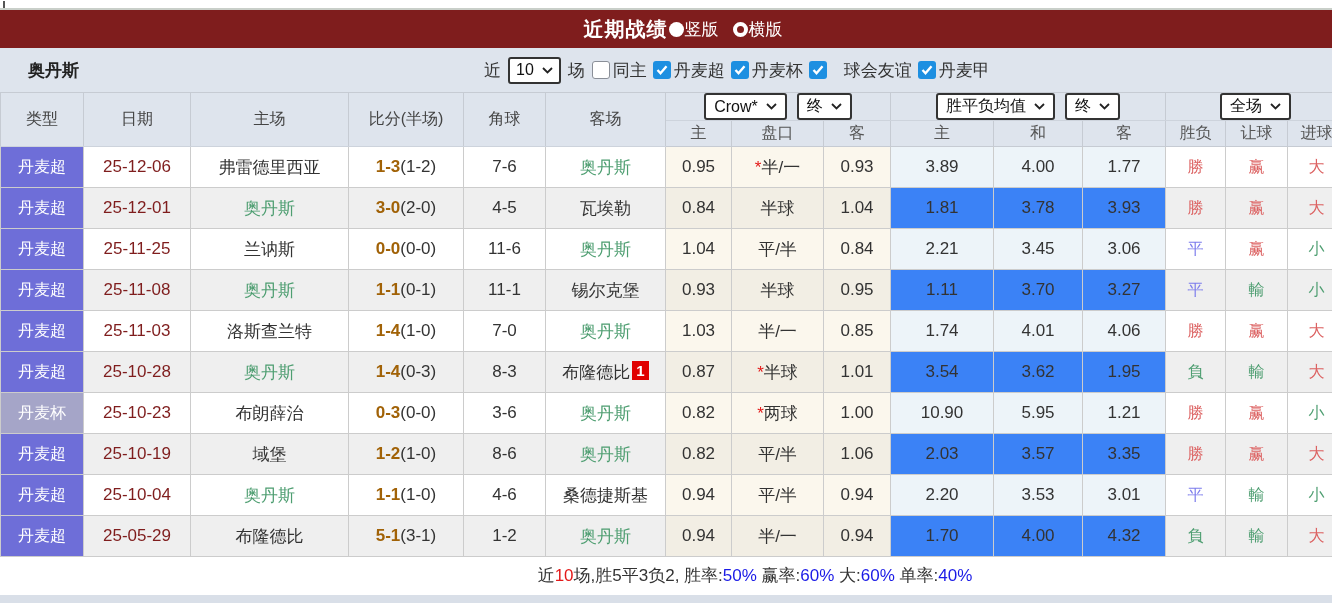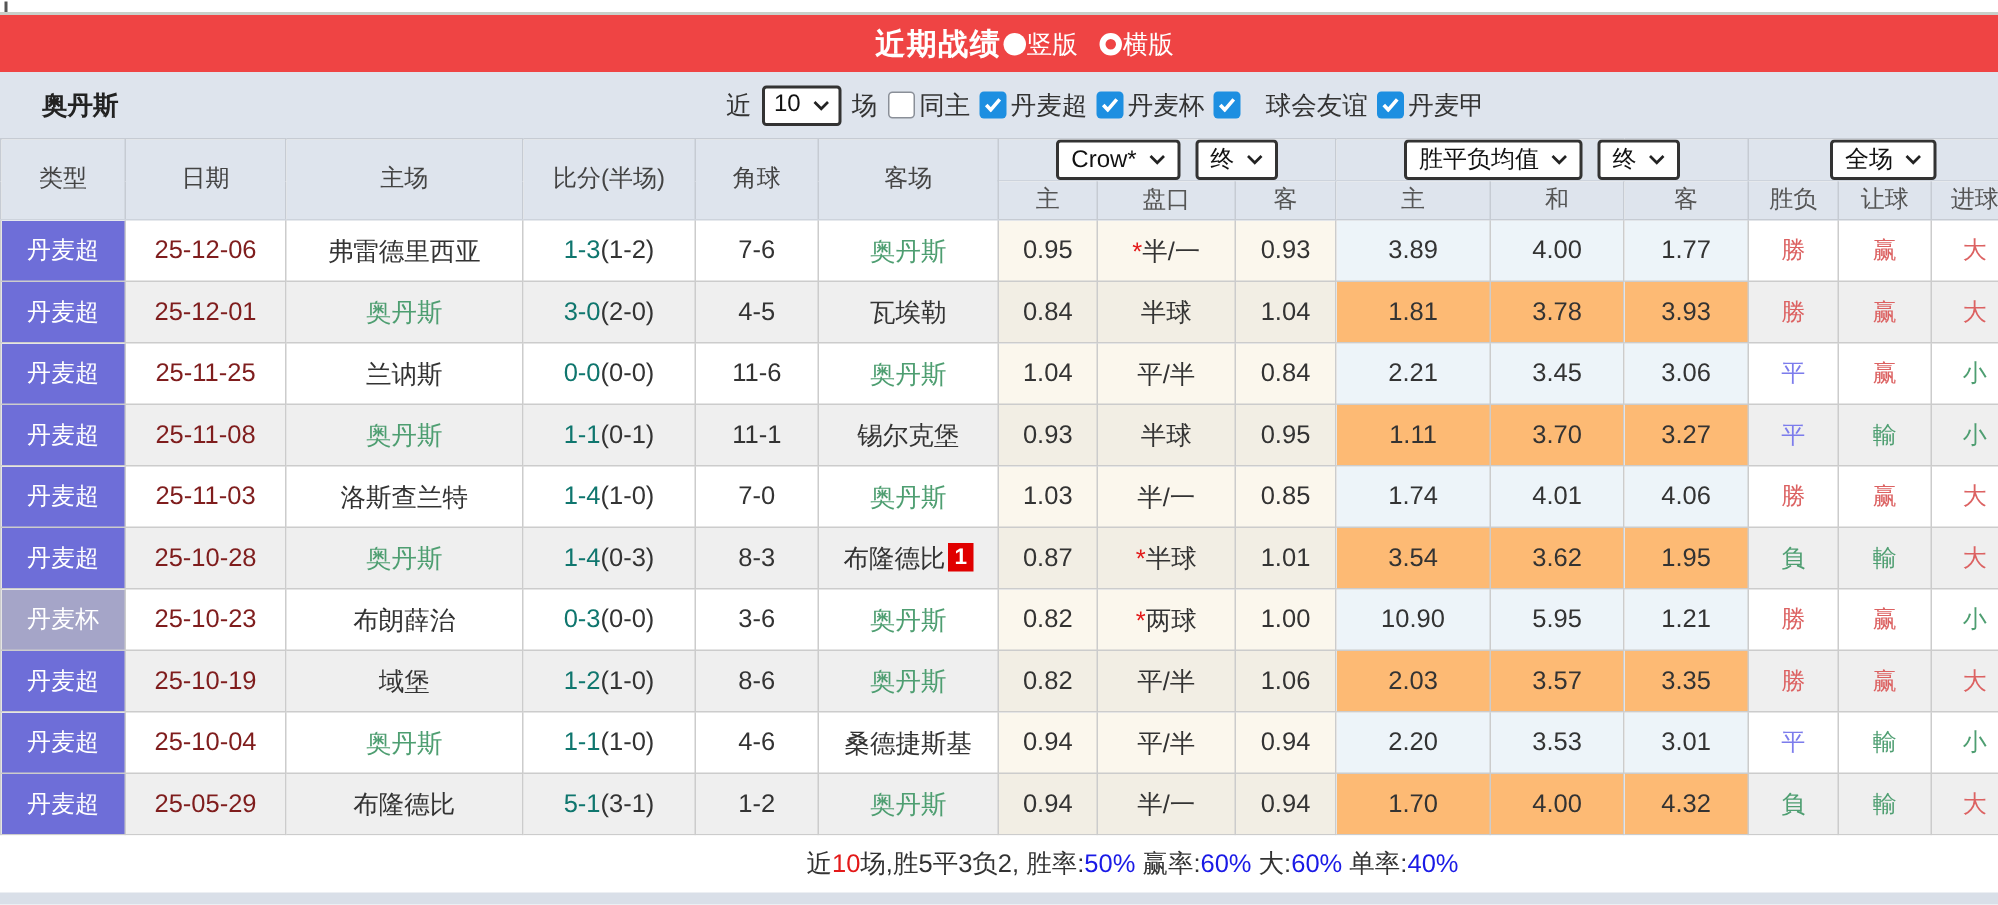--- a/index.html
+++ b/index.html
@@ -5,21 +5,21 @@
   * { box-sizing: border-box; margin: 0; padding: 0; }
   html,body { width:1332px; height:603px; overflow:hidden; background:#fff;
     font-family:"Liberation Sans","DejaVu Sans",sans-serif; }
   .page { width:1332px; height:603px; position:relative; overflow:hidden; }
 
   
   .top-strip { height:10px; background:#fff; border-bottom:2px solid #c9cfc9; position:relative; }
   .top-strip .tick { position:absolute; left:3px; top:1px; width:2px; height:7px; background:#555; }
 
   
-  .title-bar { height:38px; background:#ef4444; display:flex; align-items:center; justify-content:center; }
+  .title-bar { height:38px; background:#7f1d1d; display:flex; align-items:center; justify-content:center; }
   .title-group { display:flex; align-items:center; margin-left:34px; }
   .tb-title { color:#fff; font-weight:bold; font-size:20px; letter-spacing:1px; }
   .radio { width:15px; height:15px; border-radius:50%; display:inline-block; flex:0 0 auto; }
   .radio.sel { background:#fff; margin-left:1px; }
   .radio.unsel { background:transparent; border:4px solid #fff; margin-left:14px; }
   .radio-label { color:#fff; font-size:17px; margin-left:1px; }
 
   
   .filter-row { height:44px; background:#dee4ed; position:relative; display:flex; align-items:center; }
   .team-name { margin-left:28px; font-size:17px; font-weight:bold; color:#222; }
@@ -40,26 +40,26 @@
   thead th { background:#dee4ed; color:#444; font-weight:normal; font-size:16px; }
   tr.hrow1 th { height:28px; border-bottom-color:#cdd3dc; }
   tr.hrow2 th { height:26px; font-size:16px; color:#555; }
   .hgroup { display:flex; align-items:center; justify-content:center; gap:10px; }
   tbody td { height:41px; font-size:17px; color:#333; border-color:#ccc; background:#fff; }
   tbody tr.alt td { background:#efefef; }
   td.type-cell { background:#6e6ed8 !important; color:#fff; font-size:16px; }
   td.type-cell.cup { background:#a5a5c8 !important; }
   td.date-cell { color:#7f1d1d; }
   .green { color:#4e9e71; }
-  .score-main { color:#0f766e; }
+  .score-main { color:#a16207;font-weight:bold; }
   .score-half { color:#333; }
   td.odds-cell { background:#fbf7ed; }
   tr.alt td.odds-cell { background:#f2eee4; }
   td.avg-cell { background:#edf4f9; }
-  tr.alt td.avg-cell { background:#fdba74; }
+  tr.alt td.avg-cell { background:#3b82f6; }
   td.res-cell { font-size:16px; }
   .res-red { color:#dc6262; }
   .res-green { color:#4e9e71; }
   .res-blue { color:#7c7cec; }
   .star { color:#e31919; }
   .badge { display:inline-block; background:#e00000; color:#fff; font-size:15px; font-weight:bold;
      padding:0 4px; line-height:19px; margin-left:2px; vertical-align:2px; }
   .badge:empty { display:none; }
 
   

